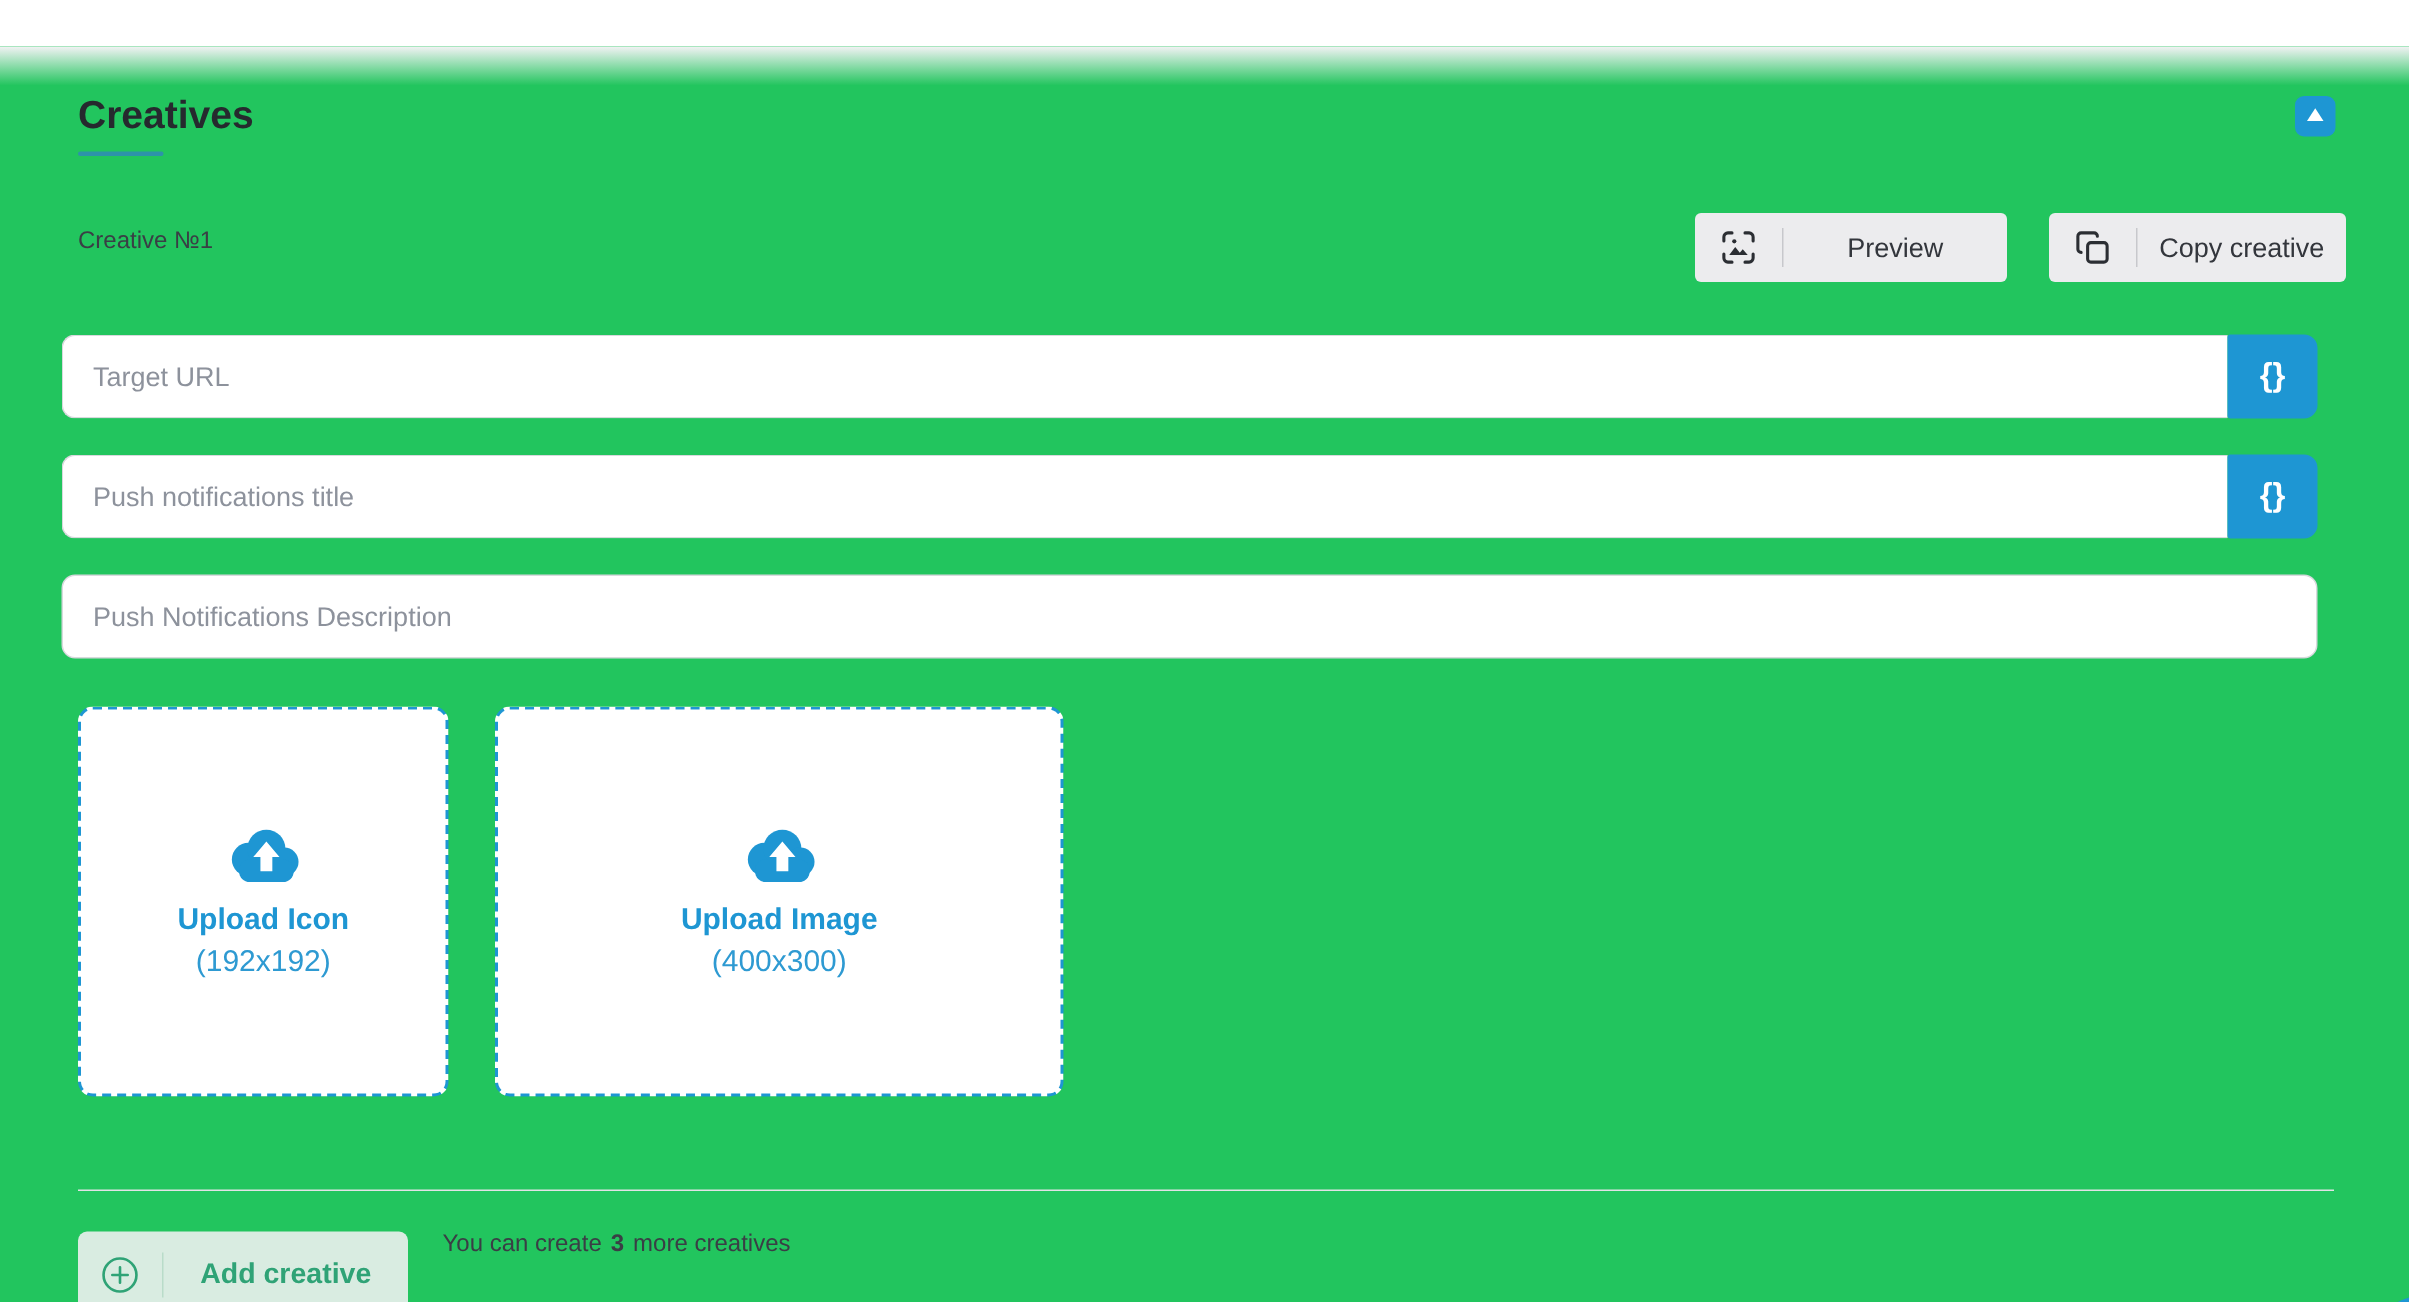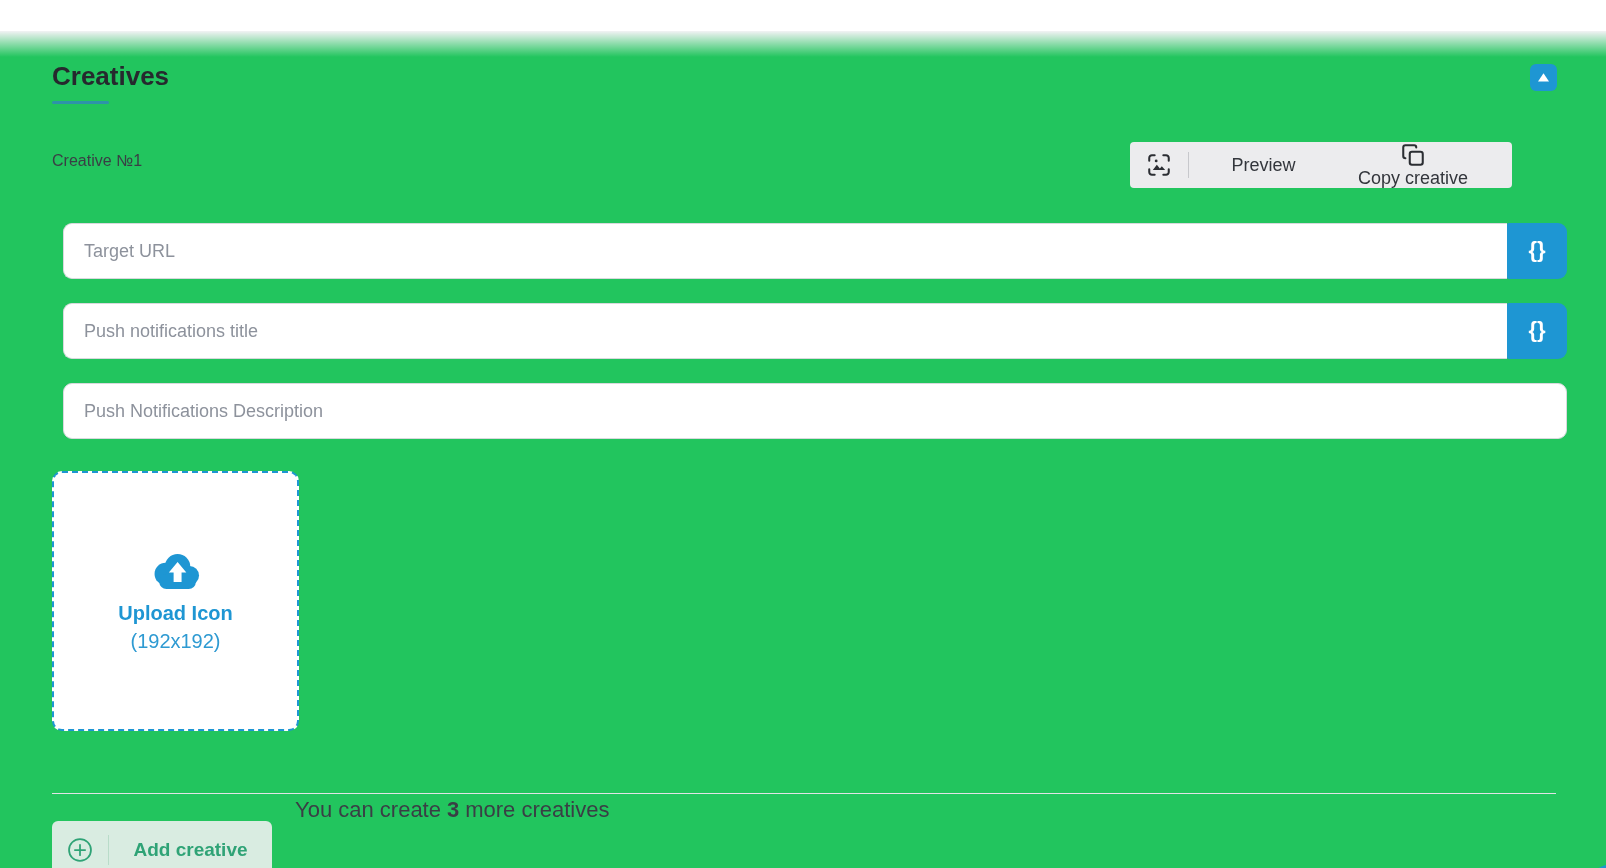--- a/index.html
+++ b/index.html
@@ -14,26 +14,26 @@
   .title-underline{position:absolute;left:52px;top:70px;width:57px;height:3px;background:#2d93a9;border-radius:2px;}
 
   .collapse-btn{position:absolute;left:1530px;top:33px;width:27px;height:27px;background:#1e96d3;
     border-radius:6px;display:flex;align-items:center;justify-content:center;cursor:pointer;}
 
   .creative-label{position:absolute;left:52px;top:121px;font-size:16px;color:#3a3e45;}
 
   .toolbar-btn{position:absolute;top:111px;height:46px;background:#ececee;border-radius:4px;
     display:flex;align-items:center;color:#33363c;font-size:18px;cursor:pointer;}
   .preview-btn{left:1130px;width:208px;}
-  .copy-btn{left:1314px;width:198px;flex-direction:column;}
+  .copy-btn{left:1366px;width:198px;}
   .btn-icon-wrap{width:58px;display:flex;align-items:center;justify-content:center;}
   .btn-divider{width:1px;height:26px;background:#c7c8cc;}
   .btn-label{flex:1;text-align:center;padding:0 10px;white-space:nowrap;}
 
-  .field-row{position:absolute;left:63px;width:1504px;height:56px;display:flex;border-radius:17px;}
+  .field-row{position:absolute;left:41px;width:1504px;height:56px;display:flex;border-radius:17px;}
   .row-1{top:192px;} .row-2{top:272px;} .row-3{top:352px;}
   .text-field{box-sizing:border-box;flex:1;height:56px;border:1px solid #d8d9dd;background:#fff;
     padding:0 20px;font-size:18px;color:#3a3e45;font-family:inherit;outline:none;min-width:0;}
   .with-macro .text-field{border-radius:9px 0 0 9px;border-right:none;}
   .full .text-field{border-radius:9px;}
   .macro-btn{width:60px;height:56px;background:#1e96d3;border-radius:2px 9px 9px 2px;border:none;
     color:#fff;font-size:22px;font-weight:700;font-family:inherit;display:flex;align-items:center;
     justify-content:center;cursor:pointer;padding-bottom:3px;}
   .text-field::placeholder{color:#8d929c;opacity:1;}
 
@@ -45,22 +45,22 @@
   .upload-label{color:#1e96d3;font-size:20px;font-weight:700;margin-top:8px;}
   .upload-size{color:#2e9ad2;font-size:20px;margin-top:5px;}
 
   .section-divider{position:absolute;left:52px;top:762px;width:1504px;height:1px;background:#e2e3e6;}
 
   .add-btn{position:absolute;left:52px;top:790px;width:220px;height:57px;background:#d9ece1;
     border-radius:6px;display:flex;align-items:center;color:#2fa376;font-size:19px;font-weight:600;cursor:pointer;}
   .add-btn .btn-icon-wrap{width:56px;}
   .add-divider{width:1px;height:30px;background:#b9dcc9;}
 
-  .note{position:absolute;left:295px;top:750px;height:57px;display:flex;align-items:center;
-    font-size:22px;color:#3a3e45;}
+  .note{position:absolute;left:295px;top:770px;height:57px;display:flex;align-items:center;
+    font-size:16px;color:#3a3e45;}
   .note .count{font-weight:700;margin:0 6px;}
 
   .fab{position:absolute;left:1555px;top:830px;width:150px;height:150px;border-radius:50%;
     background:#1e96d3;cursor:pointer;}
 </style>
 </head>
 <body>
 
 <div class="canvas">
   <div class="top-fade"></div>
@@ -131,20 +131,35 @@
           <circle cx="51" cy="32" r="12"></circle>
           <rect x="13" y="30" width="46" height="19" rx="9"></rect>
         </g>
         <path d="M36 15 L47 28 H41 V40 H31 V28 H25 Z" fill="#ffffff"></path>
       </svg>
     </span>
     <div class="upload-label">Upload Icon</div>
     <div class="upload-size">(192x192)</div>
   </div>
 
+  <div class="upload-box upload-image-box">
+    <span>
+      <svg width="54" height="40" viewBox="0 0 68 50">
+        <g fill="#1e96d3">
+          <circle cx="21" cy="30" r="14"></circle>
+          <circle cx="36" cy="21" r="16"></circle>
+          <circle cx="51" cy="32" r="12"></circle>
+          <rect x="13" y="30" width="46" height="19" rx="9"></rect>
+        </g>
+        <path d="M36 15 L47 28 H41 V40 H31 V28 H25 Z" fill="#ffffff"></path>
+      </svg>
+    </span>
+    <div class="upload-label">Upload Image</div>
+    <div class="upload-size">(400x300)</div>
+  </div>
 
   <div class="section-divider"></div>
 
   <div class="add-btn">
     <span class="btn-icon-wrap">
       <svg width="28" height="28" viewBox="0 0 24 24" fill="none" stroke="#2fa376" stroke-width="1.5" stroke-linecap="round">
         <circle cx="12" cy="12" r="9.4"></circle>
         <path d="M12 7.6v8.8 M7.6 12h8.8"></path>
       </svg>
     </span>

